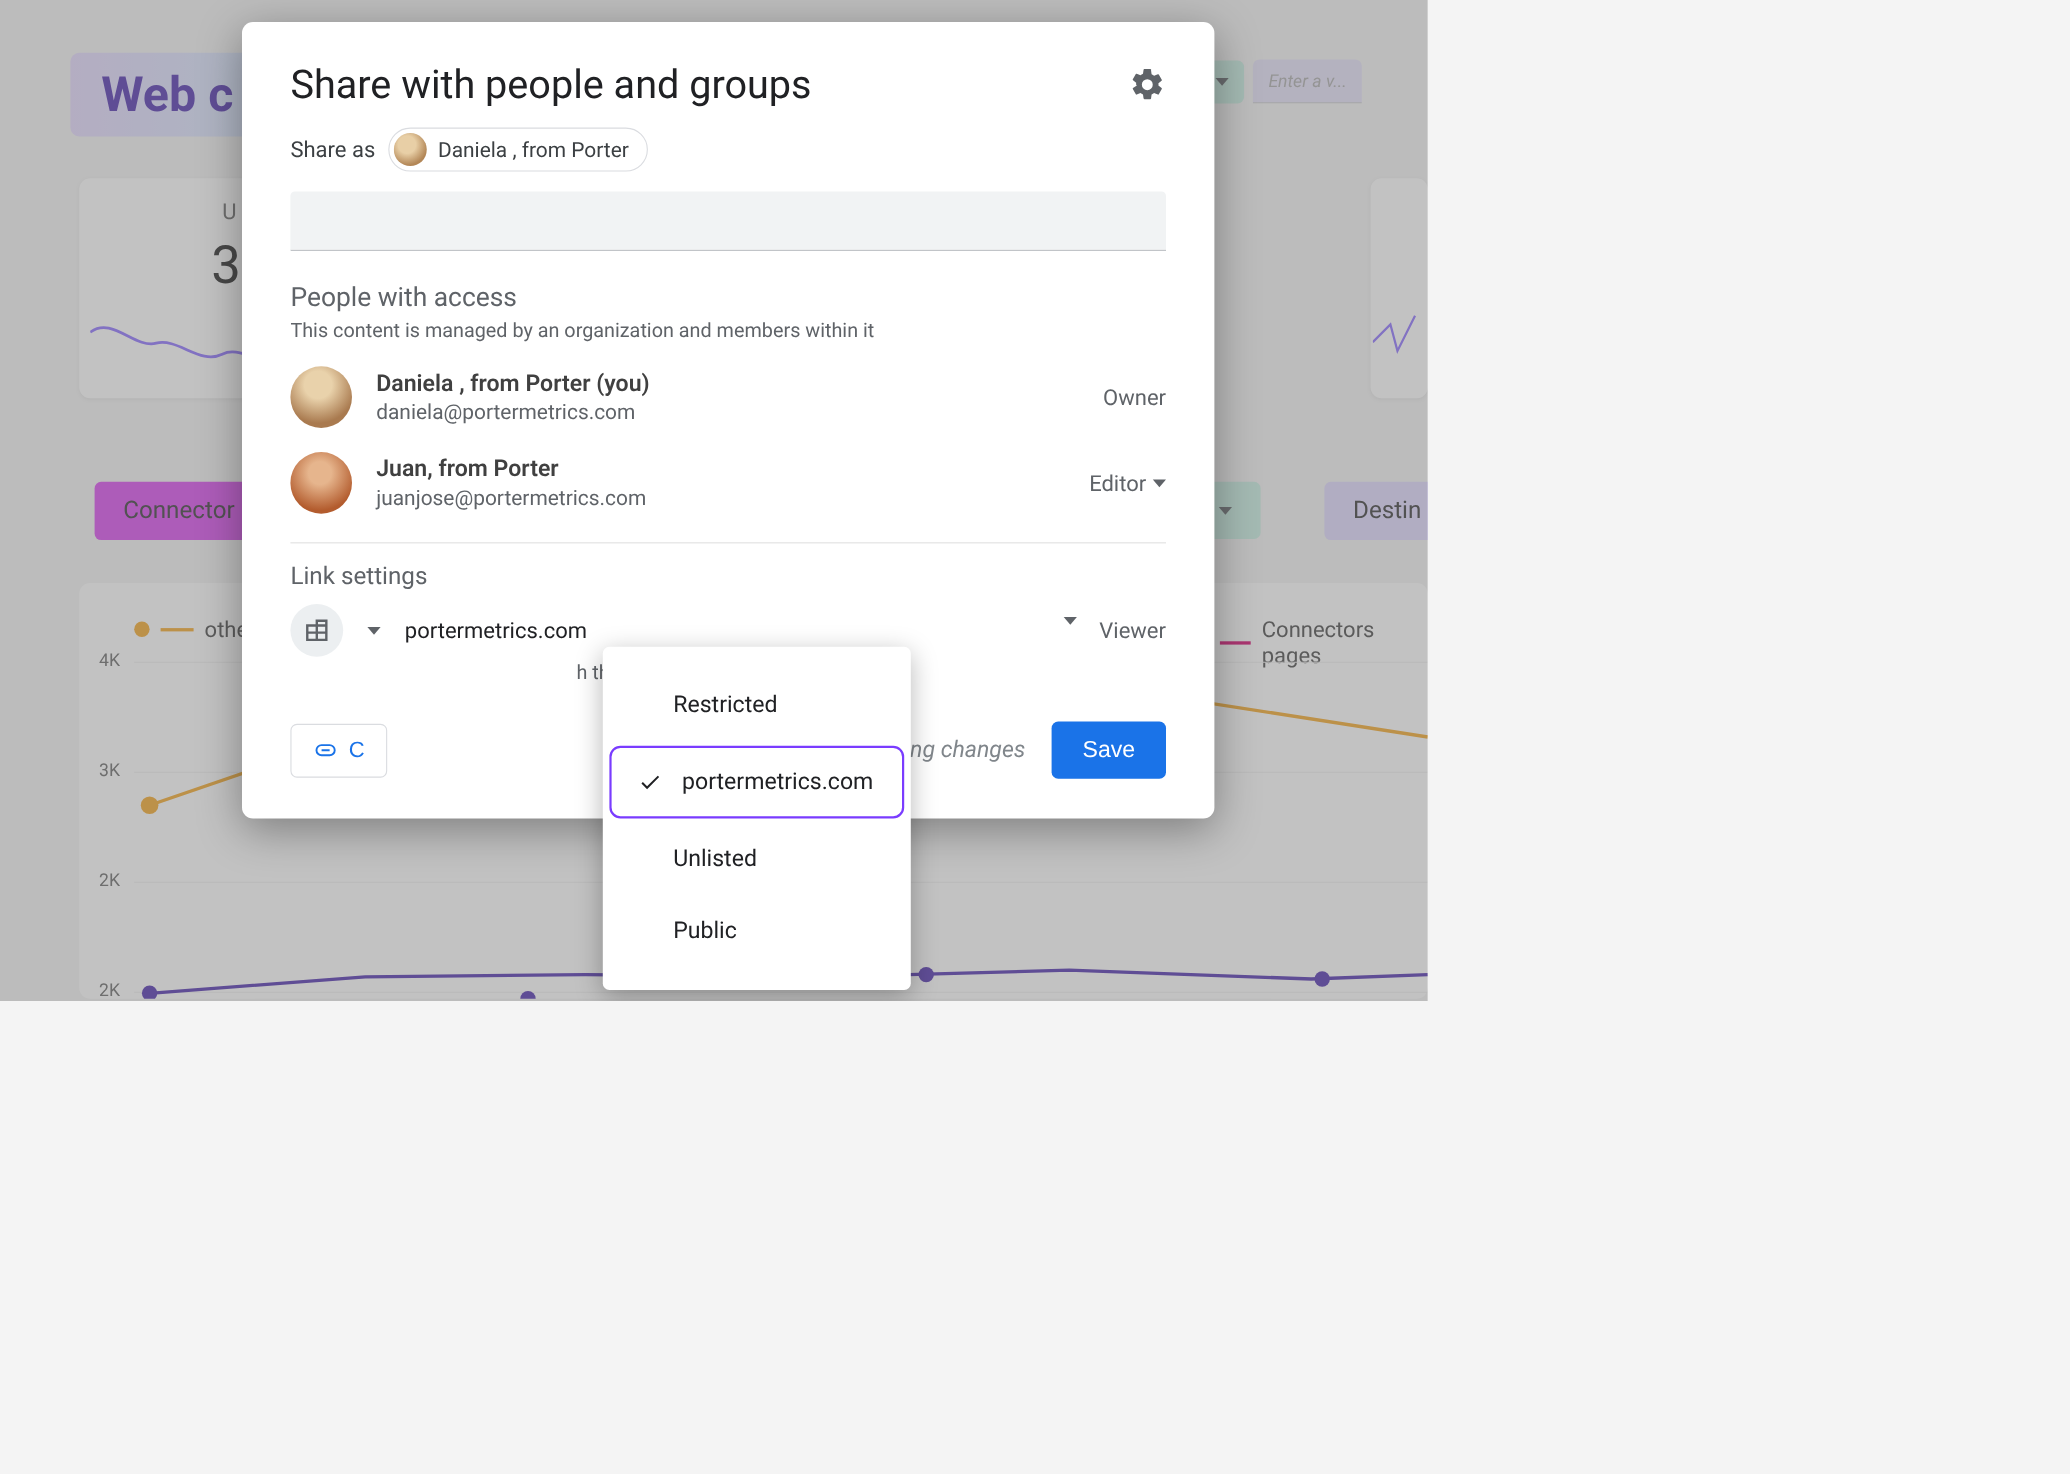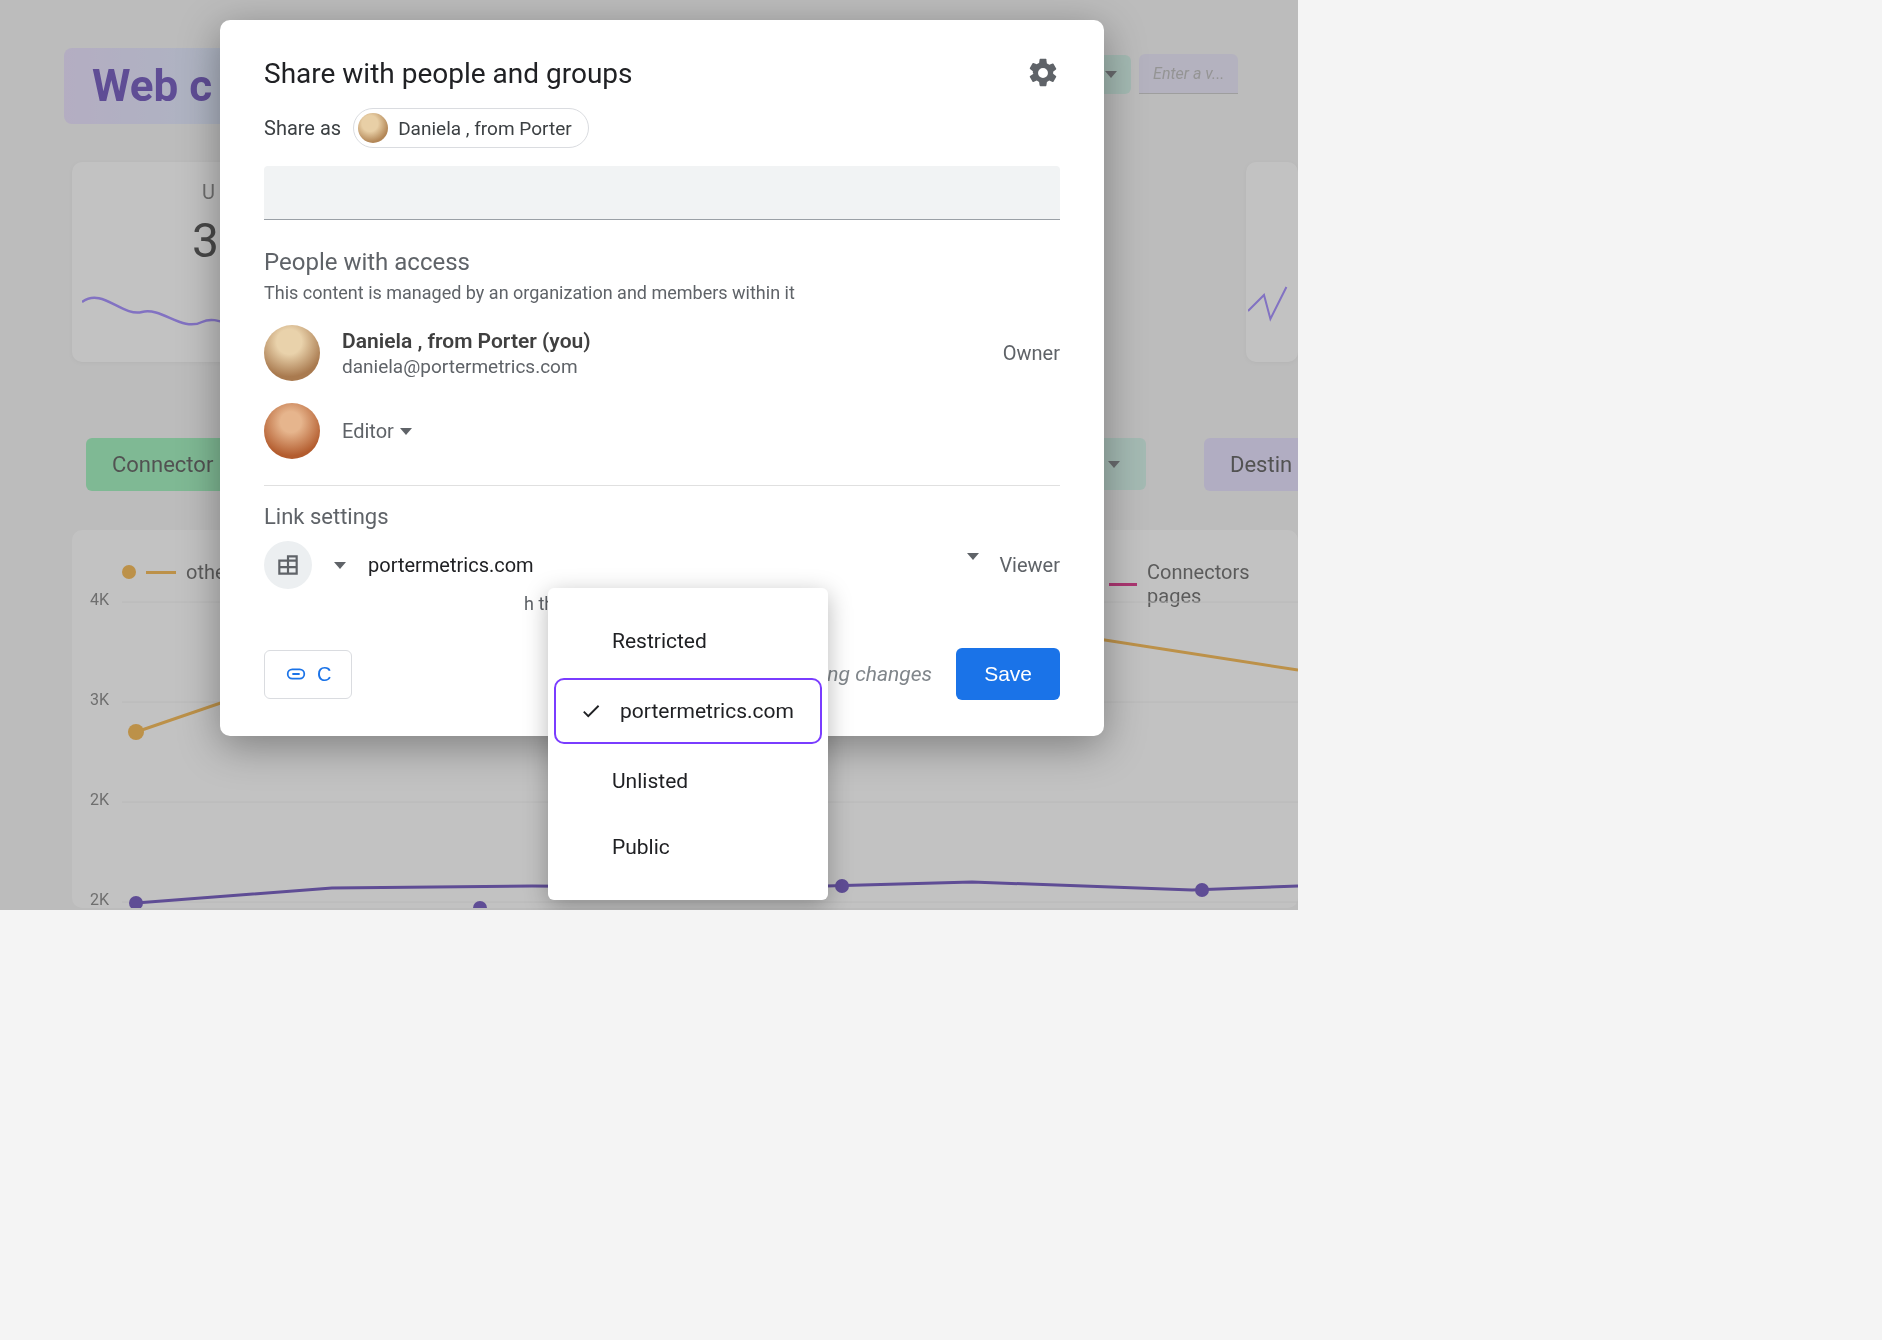--- a/index.html
+++ b/index.html
@@ -79,21 +79,21 @@
   .bg-card .label {
     font-size: 20px; color:#666;
     position:absolute; top:18px; left:130px;
   }
   .bg-card svg { position:absolute; bottom:10px; left:10px; right:10px; width:300px; height:90px;}
 
   .bg-connector {
     position:absolute;
     top: 438px;
     left: 86px;
-    background: #86efac;
+    background: #d946ef;
     border-radius:6px;
     padding: 14px 26px;
     font-size: 22px;
     color:#333;
   }
   .bg-teal-pill {
     position:absolute; top:438px; left:1086px;
     background:#c9f0e3; border-radius:6px; padding:14px 26px;
     width:60px; height:52px;
     display:flex;align-items:center;justify-content:flex-end;
@@ -125,21 +125,21 @@
     background: #fff;
     border-radius: 10px;
     box-shadow: 0 10px 40px rgba(0,0,0,0.35);
     padding: 36px 44px 36px 44px;
     z-index: 5;
   }
   .modal-header {
     display:flex; justify-content:space-between; align-items:center;
   }
   .modal-title {
-    font-size: 28px;
+    font-size: 36px;
     color: #202124;
   }
   .gear { width:34px; height:34px; color:#5f6368; cursor:pointer; }
 
   .share-as {
     margin-top: 18px;
     display:flex; align-items:center; gap:12px;
     font-size: 20px; color:#3c4043;
   }
   .chip {
@@ -375,20 +375,24 @@
     <div class="av daniela"></div>
     <div class="person-info">
       <div class="person-name">Daniela , from Porter (you)</div>
       <div class="person-email">daniela@portermetrics.com</div>
     </div>
     <div class="role owner">Owner</div>
   </div>
 
   <div class="person-row">
     <div class="av juan"></div>
+    <div class="person-info">
+      <div class="person-name">Juan, from Porter</div>
+      <div class="person-email">juanjose@portermetrics.com</div>
+    </div>
     <div class="role">
       <span>Editor</span>
       <span class="caret"></span>
     </div>
   </div>
 
   <div class="divider"></div>
 
   <div class="link-settings-label">Link settings</div>
 

